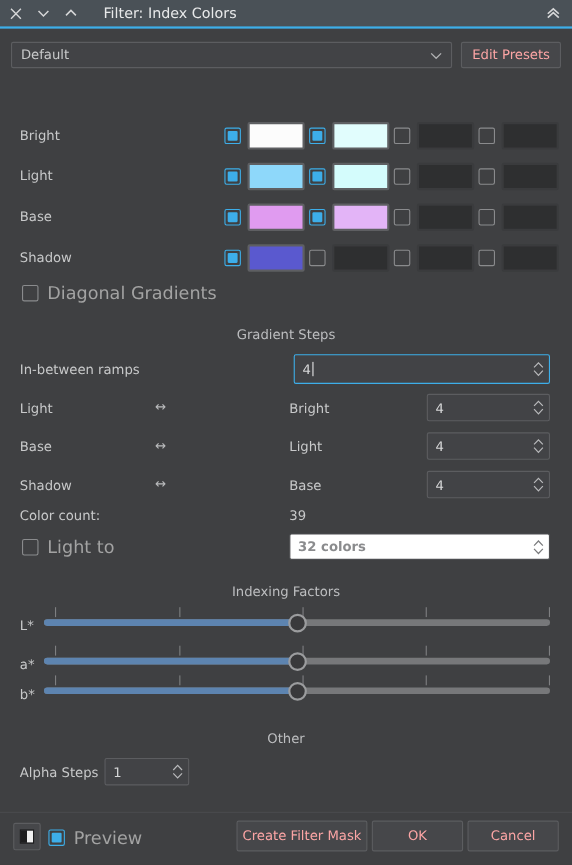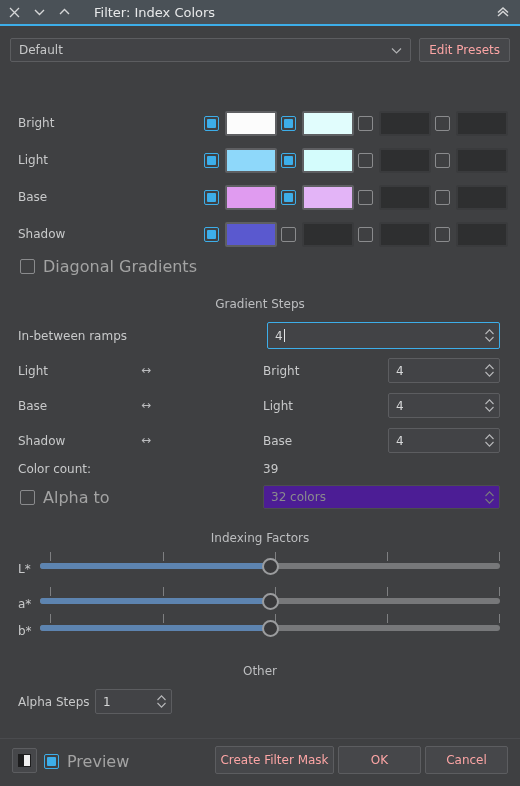--- a/index.html
+++ b/index.html
@@ -91,21 +91,21 @@
   }
   .cbrow .txt { font-size: 16px; color: #a3a3a3; }
 
   
   .spin {
     position: absolute; background: #424346; border: 1px solid #5c5d60;
     border-radius: 2px; display: flex; align-items: center;
     padding: 0 4px 0 7px; color: #d6d7d8; font-size: 12px;
   }
   .spin.focus { border: 1px solid #3daee9; }
-  .spin.disabled { background: #4c1d95; border-color: #4c4d50; color: #8a8b8d; }
+  .spin.disabled { background: #ffffff; border-color: #4c4d50; color: #8a8b8d; font-weight: bold; }
   .spin .val { flex: 1; }
   .spin .caret-wrap {
     margin-left: auto; display: flex; flex-direction: column;
     align-items: center; justify-content: center; color: #b8b9bb;
   }
   .spin.disabled .caret-wrap { color: #7a7b7d; }
   .cursor {
     display: inline-block; width: 1px; height: 13px; background: #e4e5e6;
     vertical-align: -2px; margin-left: 1px;
   }
@@ -295,21 +295,21 @@
           <path d="M1.5 9 L5.5 13.2 L9.5 9" stroke="currentColor" stroke-width="1.1" fill="none"></path>
         </svg>
     </span>
   </div>
 
   <div class="lbl" style="left:18px; top:462px;">Color count:</div>
   <div class="lbl" style="left:263px; top:462px;">39</div>
 
   <div class="cbrow" style="left:20px; top:488px;">
     <span class="box"></span>
-    <span class="txt">Alpha to</span>
+    <span class="txt">Light to</span>
   </div>
   <div class="spin disabled" style="left:263px; top:485px; width:237px; height:24px;">
     <span class="val">32 colors</span>
     <span class="caret-wrap">
       <svg width="11" height="15" viewBox="0 0 11 15">
           <path d="M1.5 6 L5.5 1.8 L9.5 6" stroke="currentColor" stroke-width="1.1" fill="none"></path>
           <path d="M1.5 9 L5.5 13.2 L9.5 9" stroke="currentColor" stroke-width="1.1" fill="none"></path>
         </svg>
     </span>
   </div>

